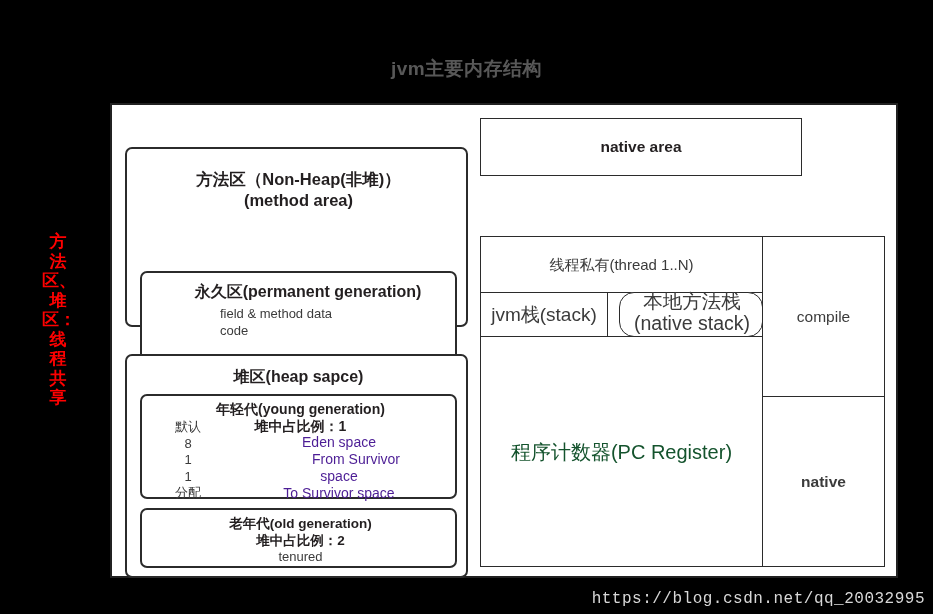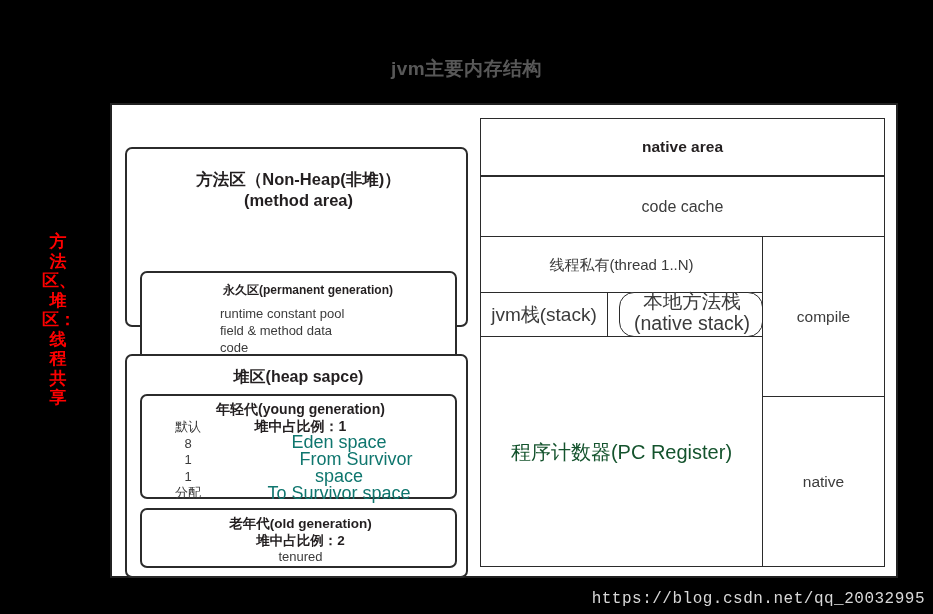--- a/index.html
+++ b/index.html
@@ -83,21 +83,21 @@
 
   
   #method-area-box { left: 13px;  top: 42px;  width: 343px; height: 180px; }
   #method-area-title {
     position: absolute; left: 0; top: 20px; width: 343px;
     font-size: 16.5px; line-height: 21px;
   }
   #perm-gen-box { left: 13px; top: 122px; width: 317px; height: 90px; }
   #perm-gen-title {
     position: absolute; left: 26px; top: 9px; width: 280px;
-    font-size: 12px; text-align: center;
+    font-size: 16px; text-align: center;
   }
   #perm-gen-list {
     position: absolute; left: 78px; top: 32px; width: 230px;
     font-size: 13px; line-height: 17px; color: #3b3b3b; text-align: left;
   }
 
   #heap-box { left: 13px; top: 249px; width: 343px; height: 224px; }
   #heap-title {
     position: absolute; left: 0; top: 11px; width: 343px;
     font-size: 16px;
@@ -106,36 +106,36 @@
   #young-gen-title {
     position: absolute; left: 0; top: 5px; width: 317px;
     font-size: 14px; line-height: 17px; text-align: center;
   }
   #young-ratio-col {
     position: absolute; left: 18px; top: 23px; width: 56px;
     font-size: 13px; line-height: 16.5px; color: #3b3b3b; text-align: center;
   }
   #young-spaces {
     position: absolute; left: 92px; top: 38px; width: 210px;
-    font-size: 18px; line-height: 17px; color: #0f766e; text-align: center;
+    font-size: 14px; line-height: 17px; color: #4c1d95; text-align: center;
   }
   #young-spaces .s2 { padding-left: 34px; }
 
   #old-gen-box { left: 13px; top: 152px; width: 317px; height: 60px; }
   #old-gen-title {
     position: absolute; left: 0; top: 6px; width: 317px;
     font-size: 13.5px; line-height: 16.5px; text-align: center;
   }
   #old-gen-body {
     position: absolute; left: 0; top: 39px; width: 317px;
     font-size: 13px; color: #3b3b3b; text-align: center;
   }
 
   
-  #native-area-box { left: 368px; top: 13px; width: 405px; height: 58px; }
+  #native-area-box { left: 368px; top: 13px; width: 322px; height: 58px; }
   #code-cache-box  { left: 368px; top: 71px; width: 405px; height: 61px; }
   #thread-private-box { left: 368px; top: 131px; width: 283px; height: 57px; }
   #jvm-stack-box   { left: 368px; top: 187px; width: 128px; height: 45px; }
   #native-stack-box{ left: 507px; top: 187px; width: 144px; height: 45px; border-radius: 15px; }
   #pc-register-box { left: 368px; top: 231px; width: 283px; height: 231px; }
   #compile-box     { left: 650px; top: 131px; width: 123px; height: 161px; }
   #native-box      { left: 650px; top: 291px; width: 123px; height: 171px; }
 
   .center-txt {
     position: absolute;
@@ -146,21 +146,21 @@
   }
   #native-area-label { font-size: 15.5px; font-weight: bold; color: #231f20; }
   #code-cache-label  { font-size: 16px; color: #3b3b3b; }
   #thread-private-label { font-size: 15px; color: #3b3b3b; }
   #jvm-stack-label   { font-size: 19px; color: #3b3b3b; white-space: nowrap; }
   #native-stack-label {
     font-size: 19.5px; color: #3b3b3b; line-height: 22px; white-space: nowrap;
   }
   #pc-register-label { font-size: 20px; color: #14532d; }
   #compile-label     { font-size: 15.5px; color: #3b3b3b; }
-  #native-label      { font-size: 15.5px; color: #3b3b3b; }
+  #native-label      { font-size: 15.5px; color: #3b3b3b; font-weight: bold; }
 
   
   #native-stack-box { overflow: visible; }
   #native-stack-label { position: absolute; left: -2px; top: -3px; width: 148px;
     transform: none; }
 
   
   #watermark {
     position: absolute;
     right: 8px;
@@ -182,21 +182,20 @@
 
   <div class="box" id="method-area-box">
     <div class="ttl" id="method-area-title">
       <div>方法区（Non-Heap(非堆)）</div>
       <div>(method area)</div>
     </div>
 
     <div class="box" id="perm-gen-box">
       <div class="ttl" id="perm-gen-title">永久区(permanent generation)</div>
       <div id="perm-gen-list">
-        <div>runtime constant pool</div>
         <div>field &amp; method data</div>
         <div>code</div>
       </div>
     </div>
   </div>
 
   <div class="box" id="heap-box">
     <div class="ttl" id="heap-title">堆区(heap sapce)</div>
 
     <div class="box" id="young-gen-box">
@@ -225,23 +224,20 @@
         <div>堆中占比例：2</div>
       </div>
       <div id="old-gen-body">tenured</div>
     </div>
   </div>
 
   <div class="sq" id="native-area-box">
     <div class="center-txt" id="native-area-label">native area</div>
   </div>
 
-  <div class="sq" id="code-cache-box">
-    <div class="center-txt" id="code-cache-label">code cache</div>
-  </div>
 
   <div class="sq" id="thread-private-box">
     <div class="center-txt" id="thread-private-label">线程私有(thread 1..N)</div>
   </div>
 
   <div class="sq" id="jvm-stack-box">
     <div class="center-txt" id="jvm-stack-label">jvm栈(stack)</div>
   </div>
 
   <div class="sq" id="native-stack-box">

